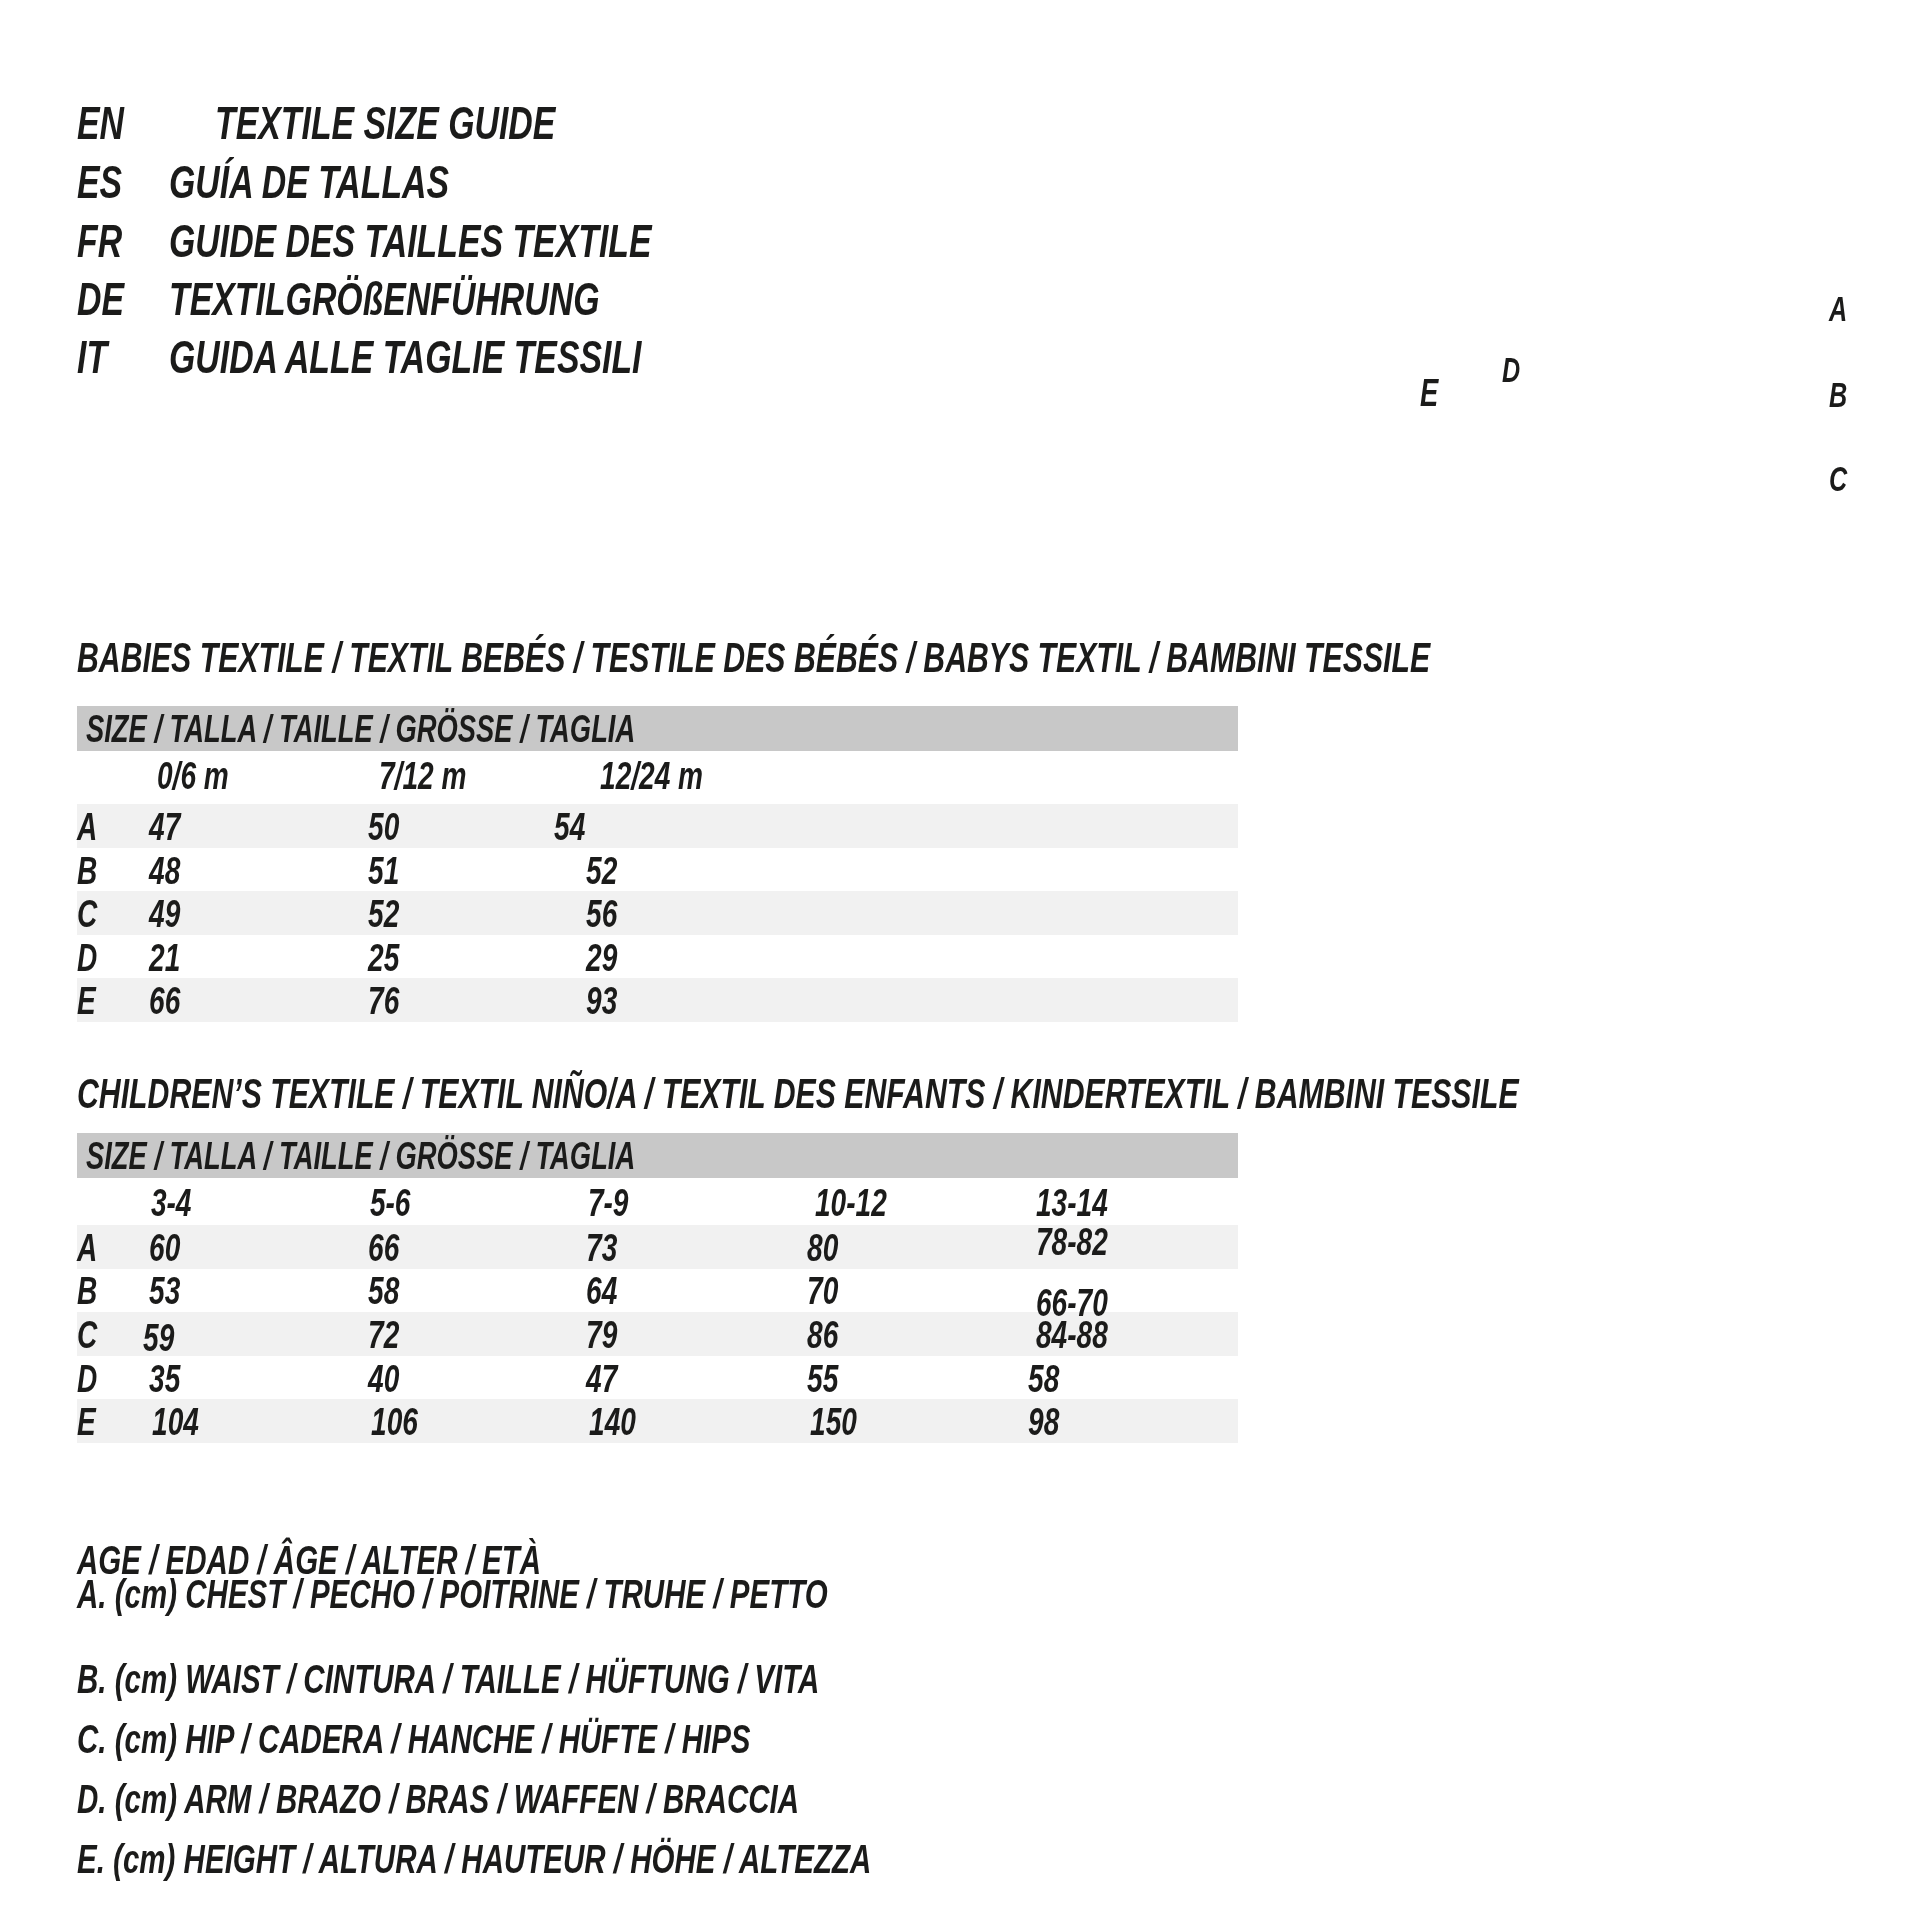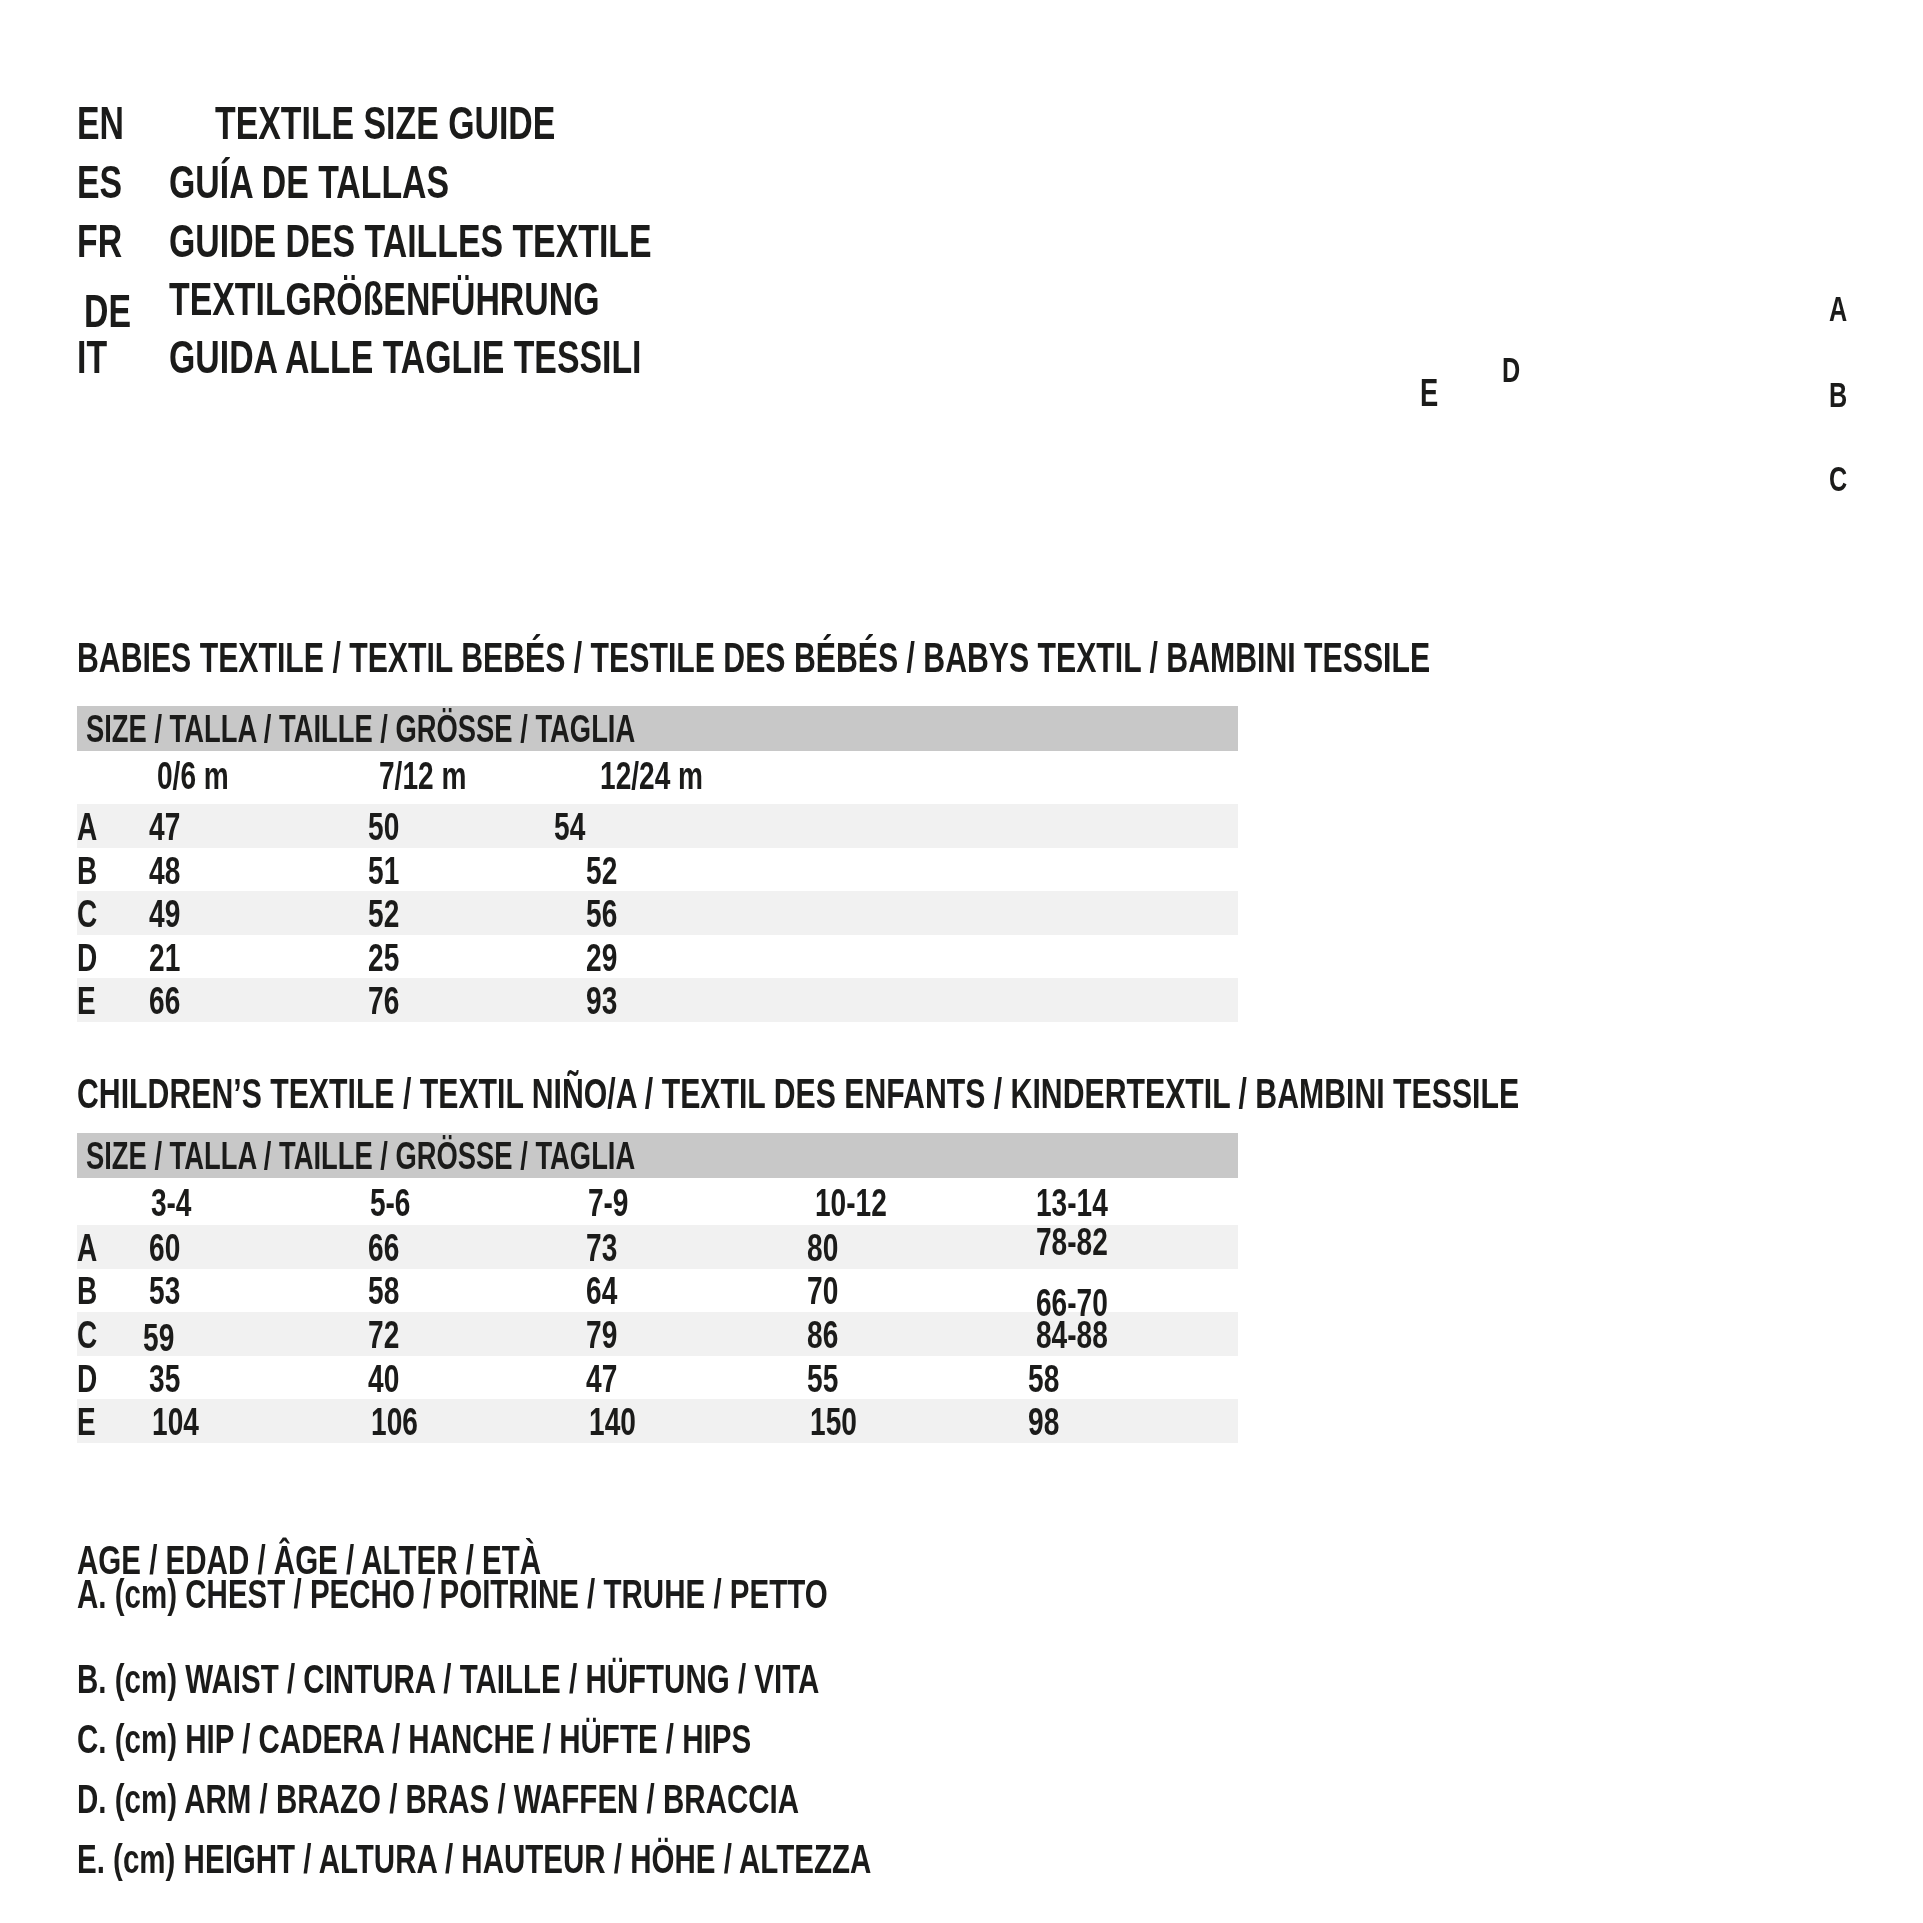--- a/index.html
+++ b/index.html
@@ -1,18 +1,18 @@
 <!DOCTYPE html>
 <html style="--ink: #1b1b1a; --accent_yellow: #f0cb1e; --band_gray: #c8c8c8; --row_shade: #f1f1f1; --faint_dash: #9b9b9b;font-size:12px"><head>
 <meta charset="utf-8">
 <style>
   html,body{margin:0;padding:0;background:#ffffff;}
   #canvas{
     position:relative;width:1924px;height:1924px;background:#fff;overflow:hidden;
-    font-family:"Liberation Sans",sans-serif;color:var(--ink,#1b1b1a);
+    font-family:"Liberation Sans",sans-serif;color:var(--ink,#1b1b1a);font-style:italic;
   }
   .abs{position:absolute;}
   .row{position:absolute;display:flex;align-items:center;}
   .cell{position:absolute;display:flex;align-items:center;justify-content:flex-start;}
   .cellL{position:absolute;display:flex;align-items:center;justify-content:flex-start;}
   .cond{display:inline-block;transform:scaleX(0.72);transform-origin:0 50%;
         white-space:nowrap;font-weight:700;color:var(--ink,#1b1b1a);line-height:1;}
   .condc{transform-origin:50% 50%;}
   .fs62{font-size:47px;} .fs56{font-size:42px;} .fs54{font-size:41px;}
   .fs52{font-size:39px;} .fs50{font-size:38px;} .fs46{font-size:35px;}
@@ -38,21 +38,21 @@
       </div>
     <div class="row fs62" style="left:169px;top:153px;height:57px;">
         <span class="cond">GUÍA DE TALLAS</span>
       </div>
     <div class="row fs62" style="left:77px;top:212px;height:57px;">
         <span class="cond">FR</span>
       </div>
     <div class="row fs62" style="left:169px;top:212px;height:57px;">
         <span class="cond">GUIDE DES TAILLES TEXTILE</span>
       </div>
-    <div class="row fs62" style="left:84px;top:270px;height:57px;margin-top:12px;">
+    <div class="row fs62" style="left:77px;top:270px;height:57px;">
         <span class="cond">DE</span>
       </div>
     <div class="row fs62" style="left:169px;top:270px;height:57px;">
         <span class="cond">TEXTILGRÖßENFÜHRUNG</span>
       </div>
     <div class="row fs62" style="left:77px;top:328px;height:57px;">
         <span class="cond">IT</span>
       </div>
     <div class="row fs62" style="left:169px;top:328px;height:57px;">
         <span class="cond">GUIDA ALLE TAGLIE TESSILI</span>

